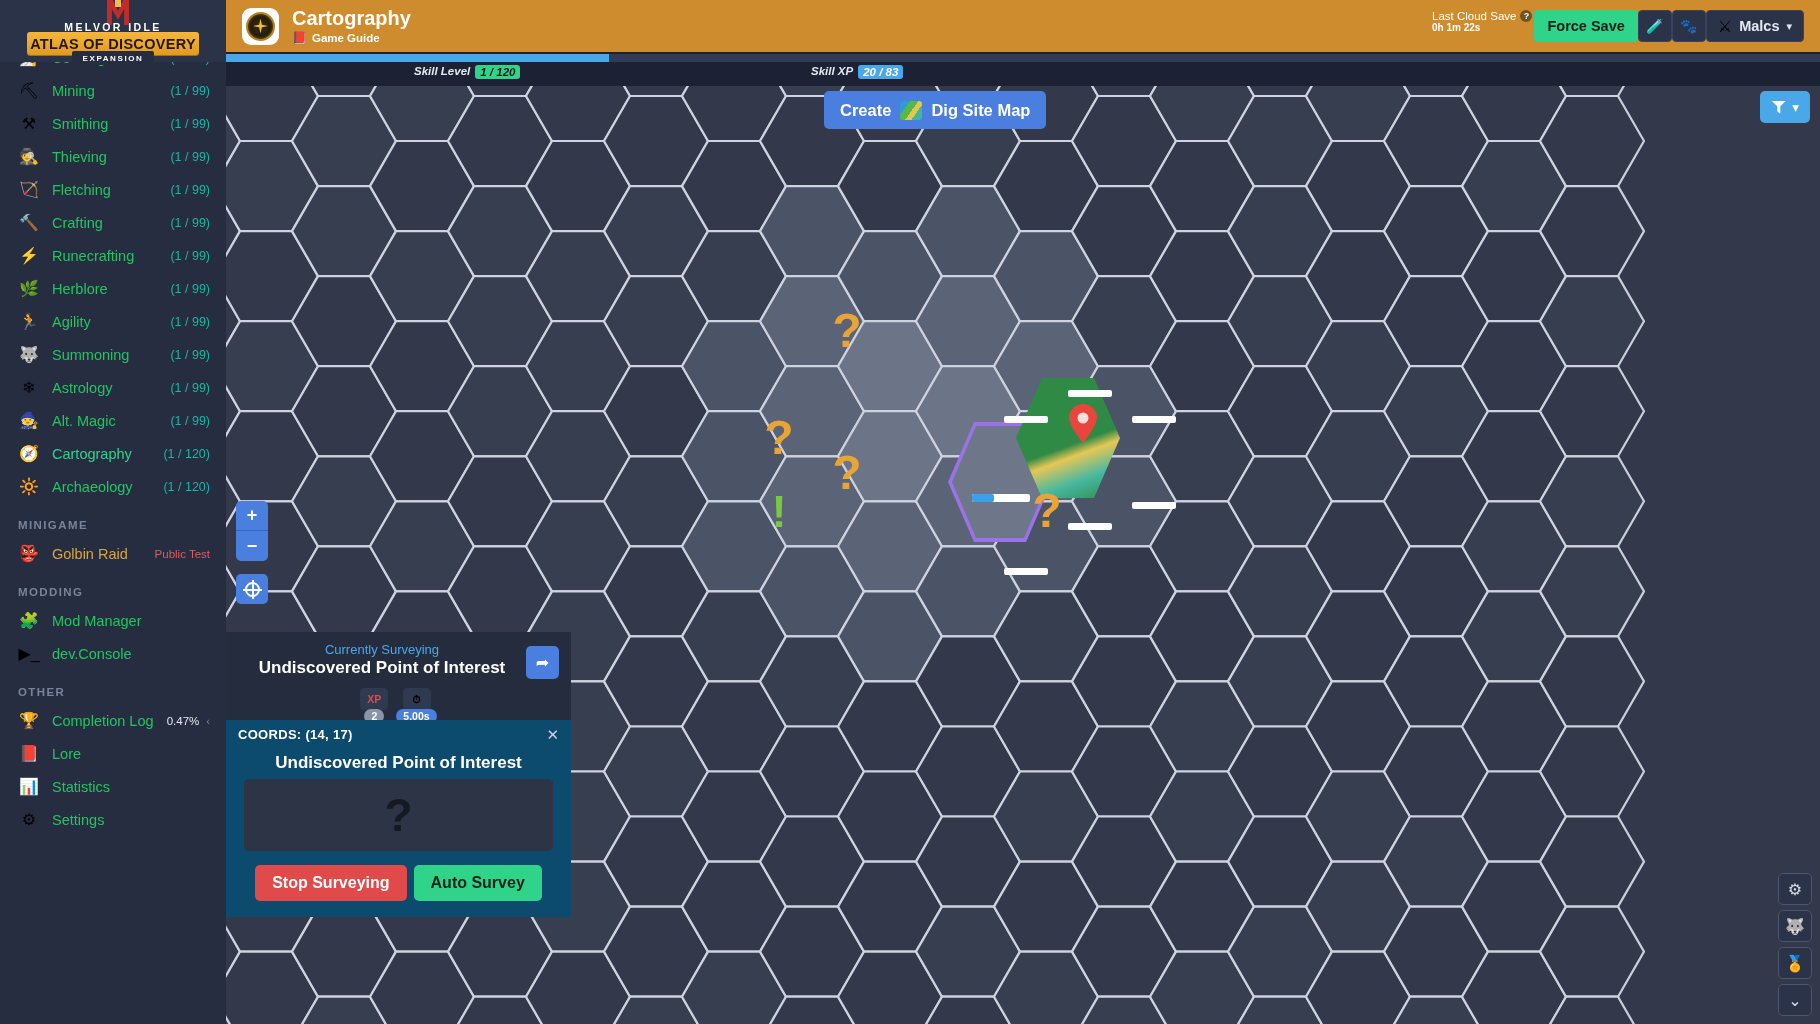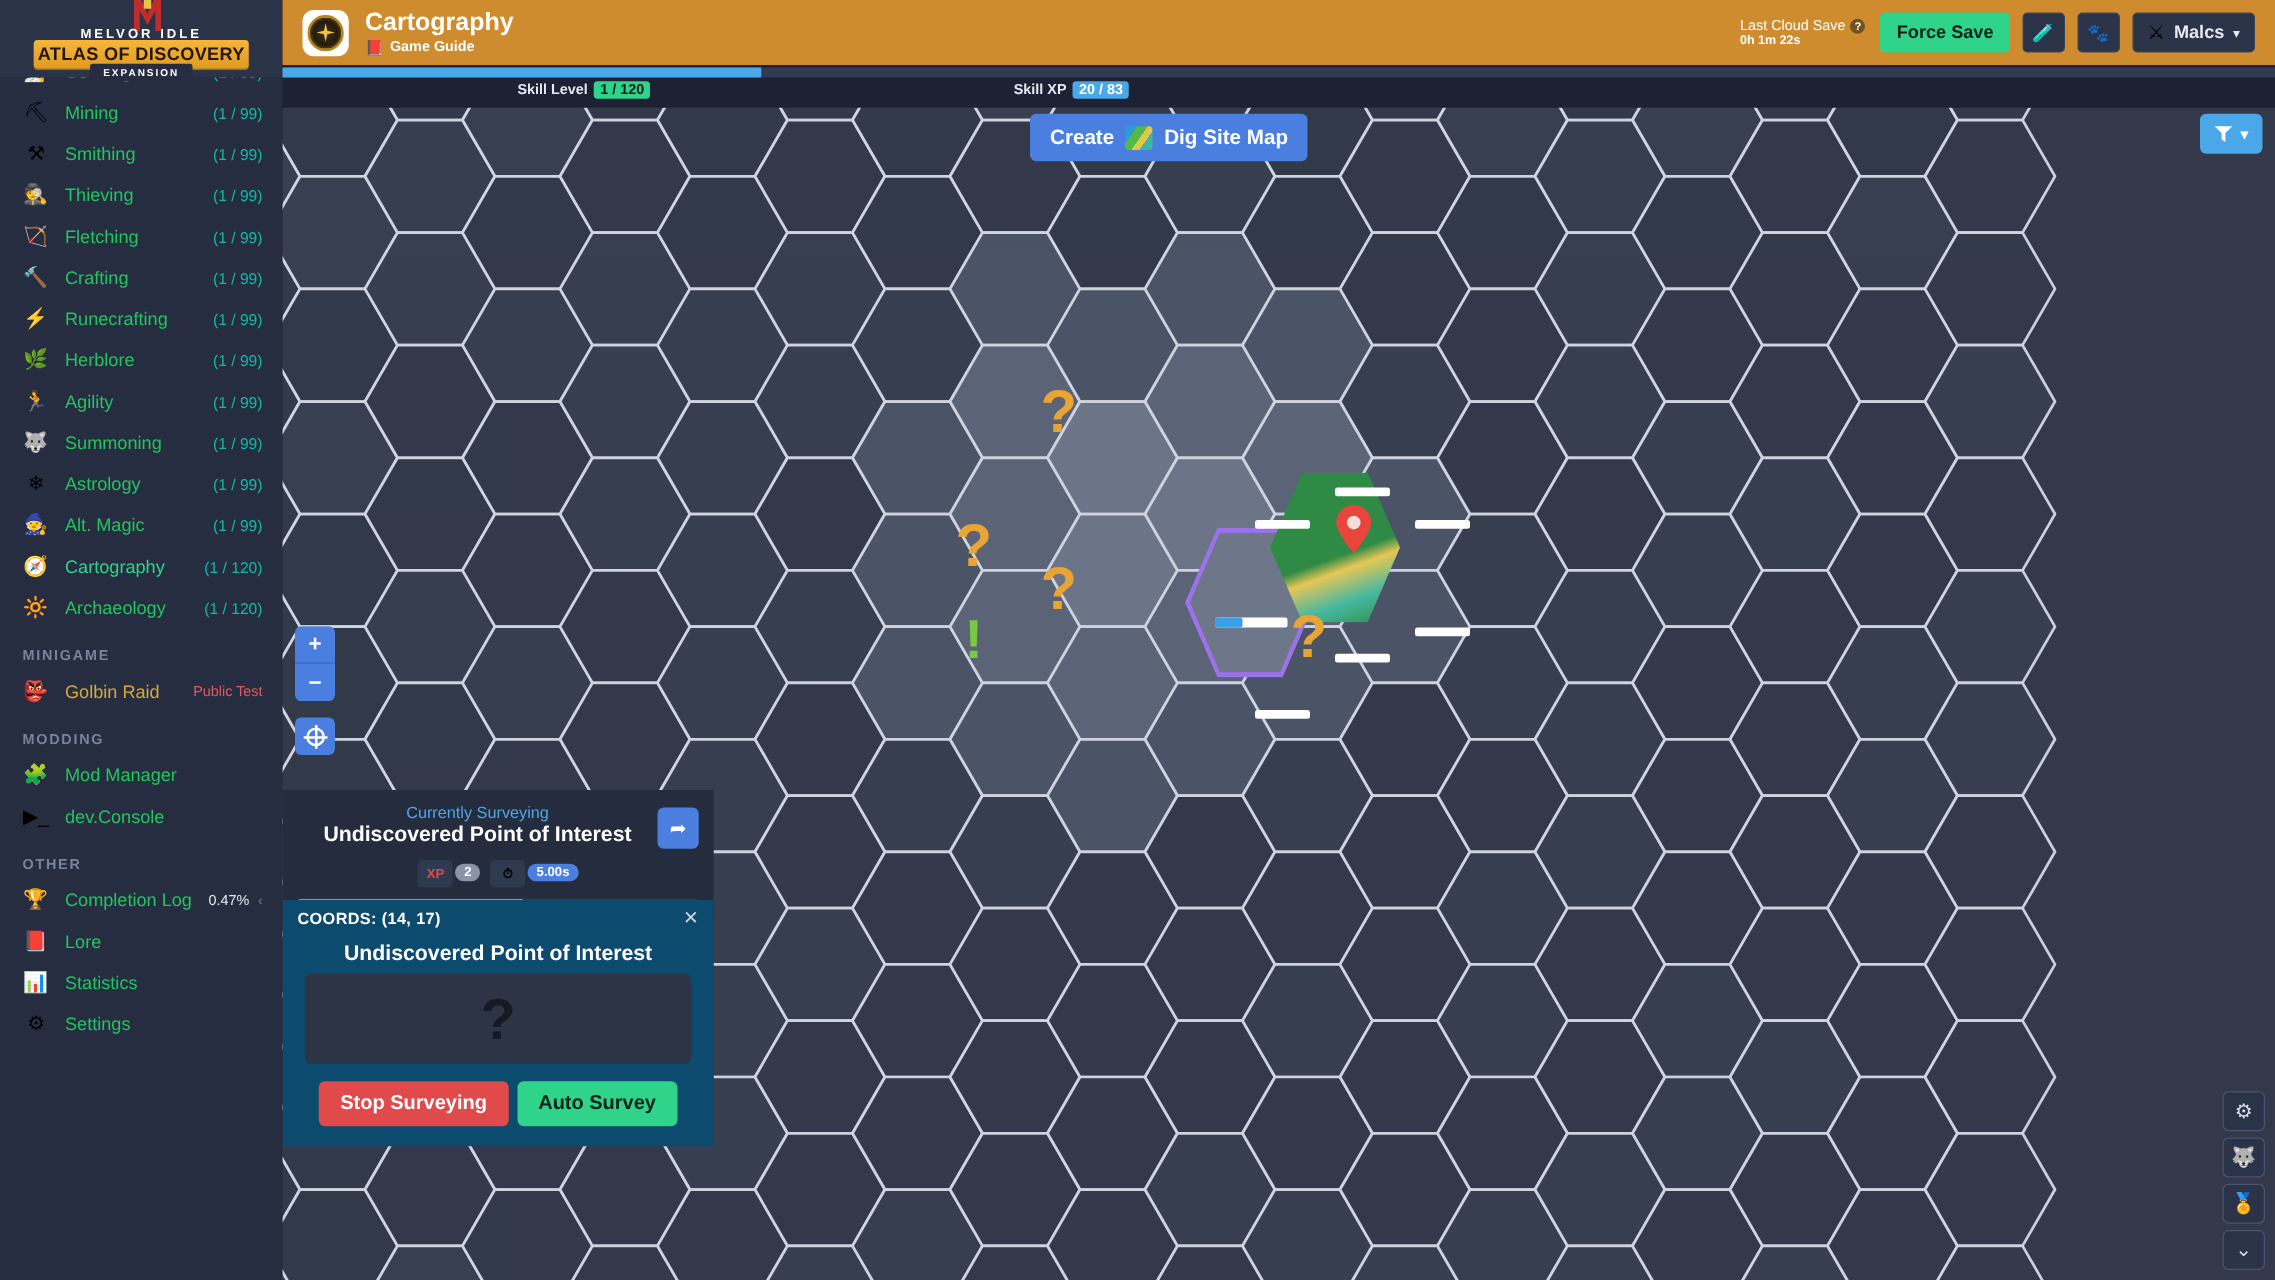--- a/index.html
+++ b/index.html
@@ -92,21 +92,21 @@
     content: ""; position: absolute; left: 50%; top: 50%;
     width: 15px; height: 15px; transform: translate(-50%,-50%);
     background: #f2c044;
     clip-path: polygon(50% 0,59% 41%,100% 50%,59% 59%,50% 100%,41% 59%,0 50%,41% 41%);
   }
   .title-col { display: flex; flex-direction: column; justify-content: center; }
   .app-title { color: #fff; font-size: 20px; font-weight: bold; line-height: 1.05; }
   .guide-row { display: flex; align-items: center; margin-top: 2px; }
   .guide-ico { font-size: 12px; margin-right: 5px; }
   .guide-txt { color: #fff; font-size: 11.5px; font-weight: bold; }
-  .top-right { margin-left: auto; display: flex; align-items: center; gap: 10px; }
+  .top-right { margin-left: auto; display: flex; }
   .cloud-col { display: flex; flex-direction: column; align-items: flex-start; margin-right: 2px; }
   .cloud-lbl { color: #fff; font-size: 11.5px; display: flex; align-items: center; gap: 4px; }
   .q-mark {
     width: 12px; height: 12px; border-radius: 50%; background: #6e5420;
     color: #fff; font-size: 9px; display: flex; align-items: center; justify-content: center;
     font-weight: bold;
   }
   .cloud-time { color: #fff; font-size: 10px; font-weight: bold; }
   .btn-force {
     background: #2fd48a; color: #0c1f19; font-weight: bold; font-size: 14.5px;
@@ -127,22 +127,22 @@
 
   
   #skillstrip {
     position: absolute; top: 52px; left: 0; right: 0; height: 34px;
     background: #1c2233; z-index: 25;
   }
   .xpbar-track { position: absolute; top: 2px; left: 0; right: 0; height: 8px; background: #323b54; }
   .xpbar-fill { height: 8px; background: #4aa8e8; width: 24%; }
   .skill-meta { position: absolute; top: 13px; left: 0; right: 0; height: 20px; }
   .meta-item {
-    position: absolute; display: flex; align-items: center; gap: 5px;
-    font-size: 11.5px; font-weight: bold; color: #e4e8f0;
+    position: absolute; display: flex; align-items: flex-start; gap: 5px;
+    font-size: 11.5px; font-weight: bold; color: #e4e8f0; font-style: italic;
   }
   .meta-pill {
     border-radius: 3px; padding: 1px 5px; color: #fff; font-size: 11.5px; font-weight: bold;
   }
   .pill-green { background: #2fd48a; color: #0c1f19; }
   .pill-blue { background: #4aa8e8; }
 
   
   #maparea { position: absolute; top: 86px; left: 0; right: 0; bottom: 0; overflow: hidden; background: #33394a; }
   #hexsvg { position: absolute; inset: 0; width: 100%; height: 100%; }
@@ -227,21 +227,21 @@
   .surv-top { display: flex; align-items: flex-start; }
   .surv-textcol { flex: 1 1 auto; text-align: center; }
   .surv-label { color: #4aa8e8; font-size: 13px; }
   .surv-name { color: #fff; font-size: 17px; font-weight: bold; margin-top: 1px; }
   .surv-go {
     width: 33px; height: 33px; background: #4a7fe0; border: none; border-radius: 5px;
     color: #fff; font-size: 16px; cursor: pointer; flex: 0 0 33px;
     display: flex; align-items: center; justify-content: center; margin-top: 4px;
   }
   .surv-chips { display: flex; justify-content: center; gap: 8px; margin-top: 9px; }
-  .chip { display: flex; flex-direction: row; align-items: center; gap: 2px; }
+  .chip { display: flex; flex-direction: column; align-items: center; gap: 2px; }
   .chip-box {
     background: #2f394f; border-radius: 4px; width: 28px; height: 22px;
     display: flex; align-items: center; justify-content: center;
     font-size: 10.5px; font-weight: bold;
   }
   .chip-xp { color: #e04a4a; }
   .chip-val {
     border-radius: 9px; padding: 1px 7px; font-size: 10.5px; font-weight: bold; color: #fff;
     margin-top: -3px;
   }

